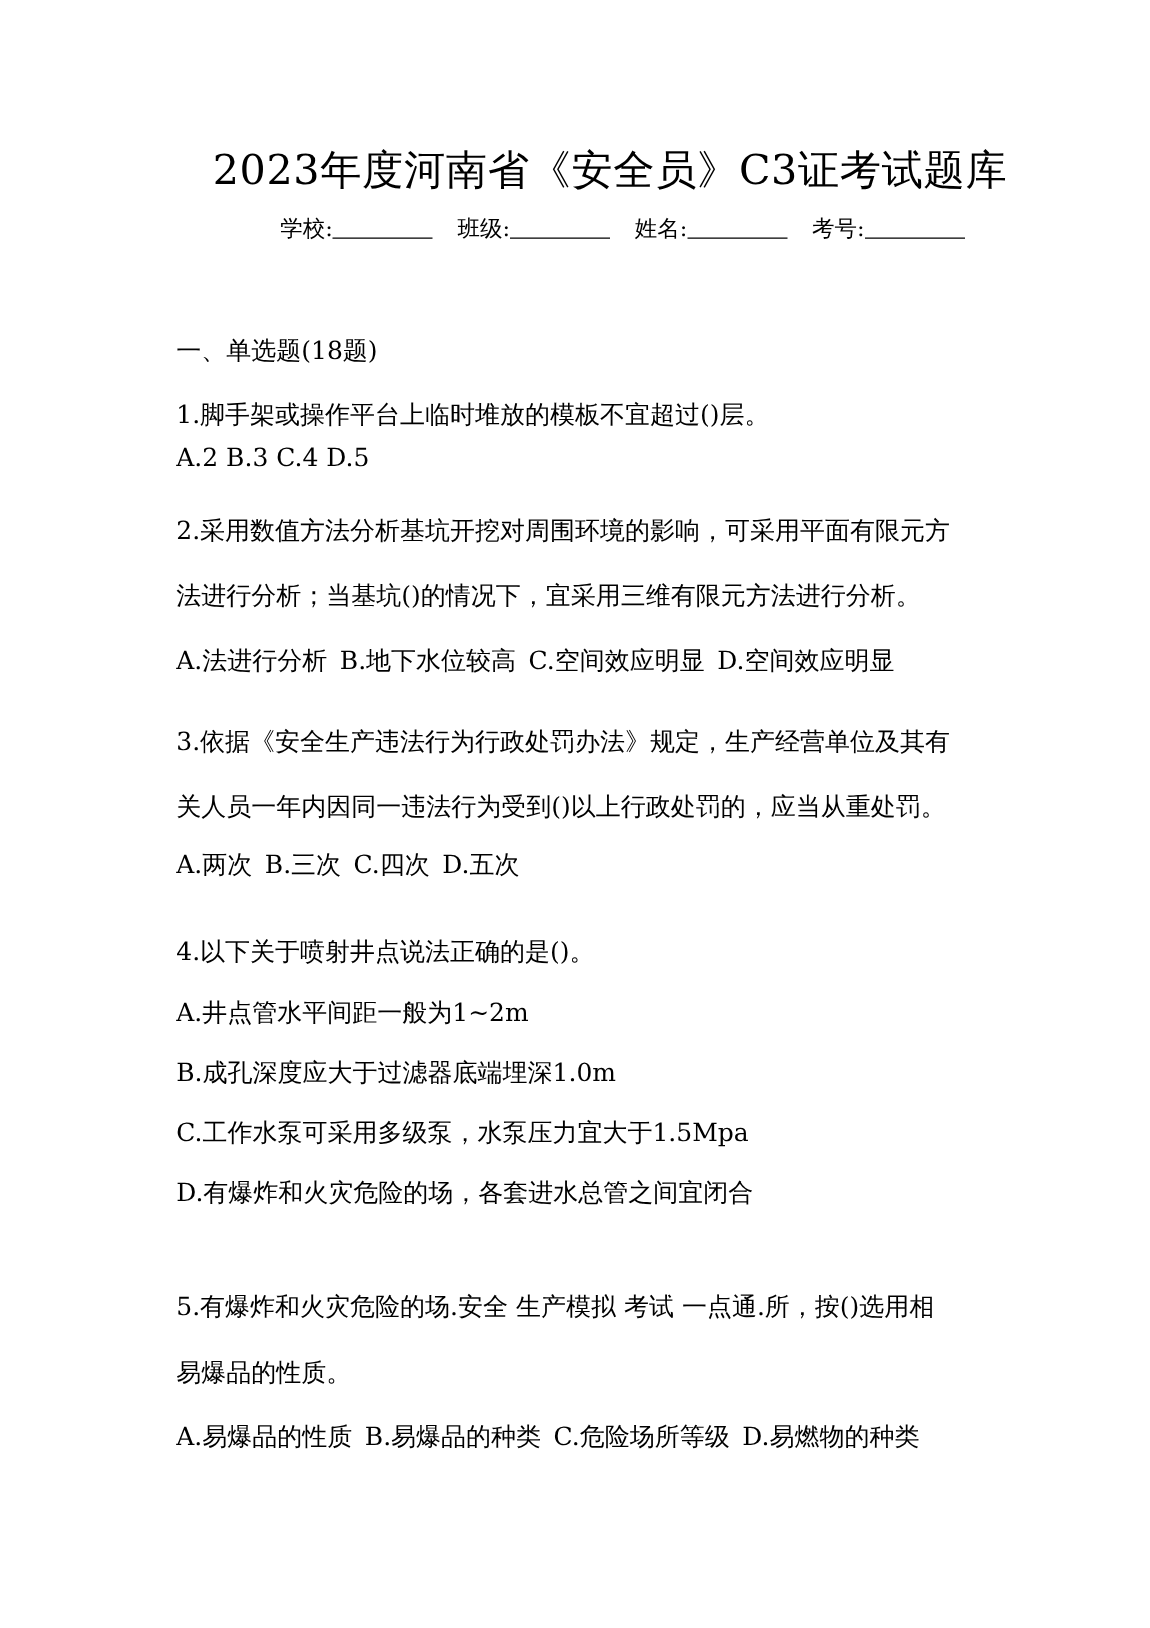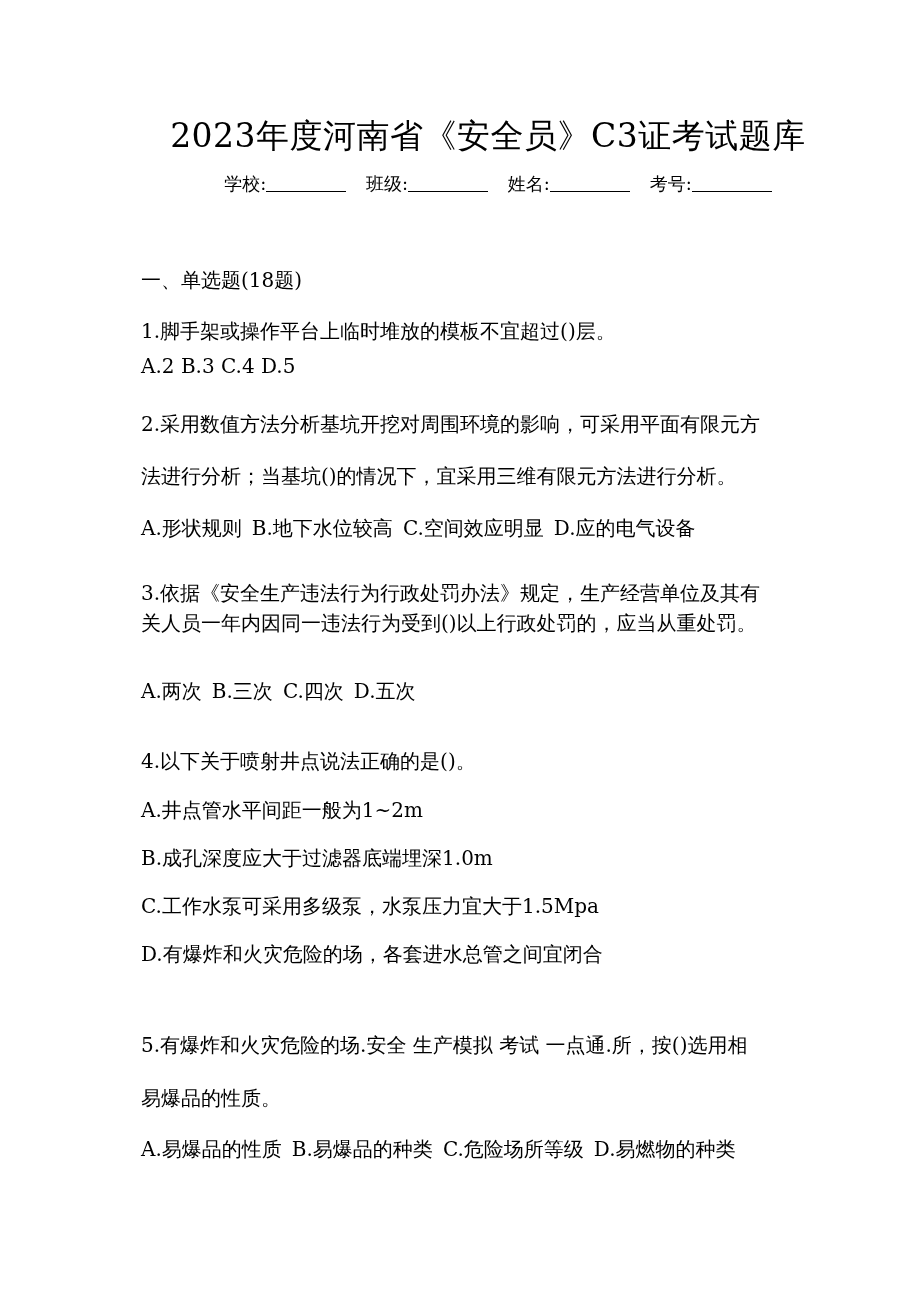--- a/index.html
+++ b/index.html
@@ -37,25 +37,25 @@
   </div>
 
   <div class="line" style="top:265px">一、单选题(18题)</div>
 
   <div class="line" style="top:316px">1.脚手架或操作平台上临时堆放的模板不宜超过()层。</div>
   <div class="line" style="top:351px">A.2 B.3 C.4 D.5</div>
 
   <div class="line" style="top:409px">2.采用数值方法分析基坑开挖对周围环境的影响，可采用平面有限元方</div>
   <div class="line" style="top:461px">法进行分析；当基坑()的情况下，宜采用三维有限元方法进行分析。</div>
   <div class="line" style="top:513px">
-    <span class="opt">A.形状规则</span><span class="opt">B.地下水位较高</span><span class="opt">C.空间效应明显</span><span class="opt">D.应的电气设备</span>
+    <span class="opt">A.法进行分析</span><span class="opt">B.地下水位较高</span><span class="opt">C.空间效应明显</span><span class="opt">D.空间效应明显</span>
   </div>
 
   <div class="line" style="top:578px">3.依据《安全生产违法行为行政处罚办法》规定，生产经营单位及其有</div>
-  <div class="line" style="top:608px">关人员一年内因同一违法行为受到()以上行政处罚的，应当从重处罚。</div>
+  <div class="line" style="top:630px">关人员一年内因同一违法行为受到()以上行政处罚的，应当从重处罚。</div>
   <div class="line" style="top:676px">
     <span class="opt">A.两次</span><span class="opt">B.三次</span><span class="opt">C.四次</span><span class="opt">D.五次</span>
   </div>
 
   <div class="line" style="top:746px">4.以下关于喷射井点说法正确的是()。</div>
   <div class="line" style="top:795px">A.井点管水平间距一般为1~2m</div>
   <div class="line" style="top:843px">B.成孔深度应大于过滤器底端埋深1.0m</div>
   <div class="line" style="top:891px">C.工作水泵可采用多级泵，水泵压力宜大于1.5Mpa</div>
   <div class="line" style="top:939px">D.有爆炸和火灾危险的场，各套进水总管之间宜闭合</div>
 

